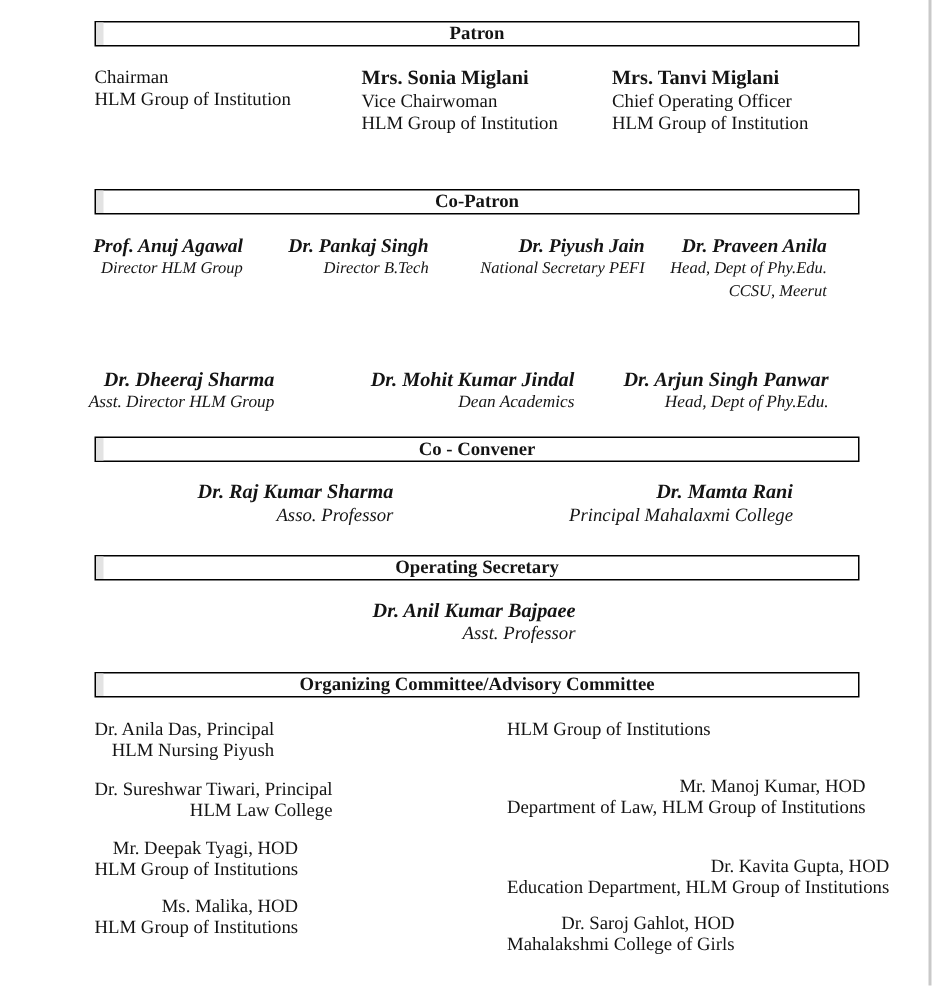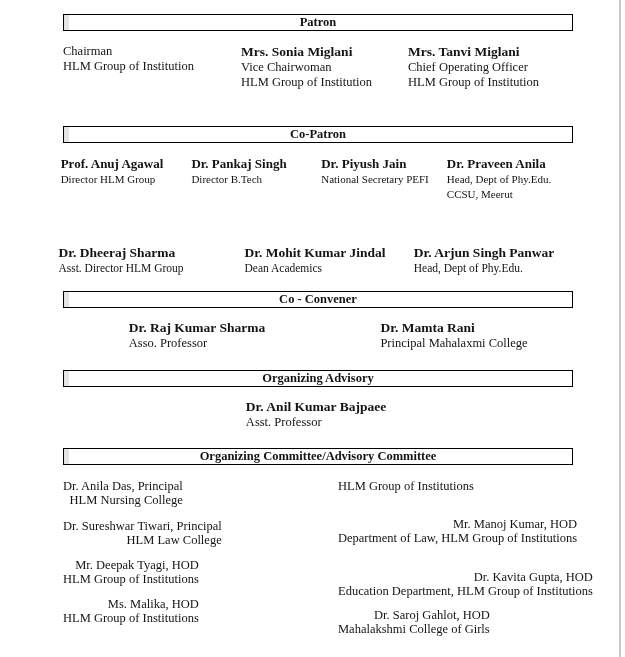--- a/index.html
+++ b/index.html
@@ -28,21 +28,21 @@
     line-height:15px;
     height:15px;
     padding:0;
   }
   .box::before {
     content:""; position:absolute; left:0; top:0; bottom:0; width:5px;
     background:#e3e3e3;
   }
   .row { position:absolute; left:0; width:510px; }
   .member { position:absolute; top:0; white-space:nowrap; }
-  .member.centered { transform:translateX(-50%); text-align:left; }
+  .member.centered { transform:translateX(-50%); text-align:right;font-style:italic; }
   .name { font-weight:bold; font-size:13.5px; line-height:16px; }
   .name.sm { font-size:13px; }
   .sub { font-size:12.5px; line-height:15px; }
   .sub.sm { font-size:11px; line-height:15px; }
   .sub.md { font-size:11.5px; line-height:15px; }
   .entry { position:absolute; white-space:nowrap; font-size:12.5px; line-height:14px; }
   .entry div { line-height:14px;text-align:right; }
 </style>
 </head>
 <body>
@@ -117,36 +117,36 @@
       <div class="name">Dr. Raj Kumar Sharma</div>
       <div class="sub">Asso. Professor</div>
     </div>
     <div class="member centered" style="left:391px">
       <div class="name">Dr. Mamta Rani</div>
       <div class="sub">Principal Mahalaxmi College</div>
     </div>
   </div>
 
   <div class="box" style="top:370px">
-    <span>Organizing Advisory</span>
+    <span>Operating Secretary</span>
   </div>
   <div class="row" style="top:399px">
     <div class="member centered" style="left:253px">
       <div class="name">Dr. Anil Kumar Bajpaee</div>
       <div class="sub">Asst. Professor</div>
     </div>
   </div>
 
   <div class="box" style="top:448px">
     <span>Organizing Committee/Advisory Committee</span>
   </div>
 
   <div class="entry" style="left:0; top:479px">
     <div>Dr. Anila Das, Principal</div>
-    <div>HLM Nursing College</div>
+    <div>HLM Nursing Piyush</div>
   </div>
   <div class="entry" style="left:0; top:519px">
     <div>Dr. Sureshwar Tiwari, Principal</div>
     <div>HLM Law College</div>
   </div>
   <div class="entry" style="left:0; top:558px">
     <div>Mr. Deepak Tyagi, HOD</div>
     <div>HLM Group of Institutions</div>
   </div>
   <div class="entry" style="left:0; top:597px">

